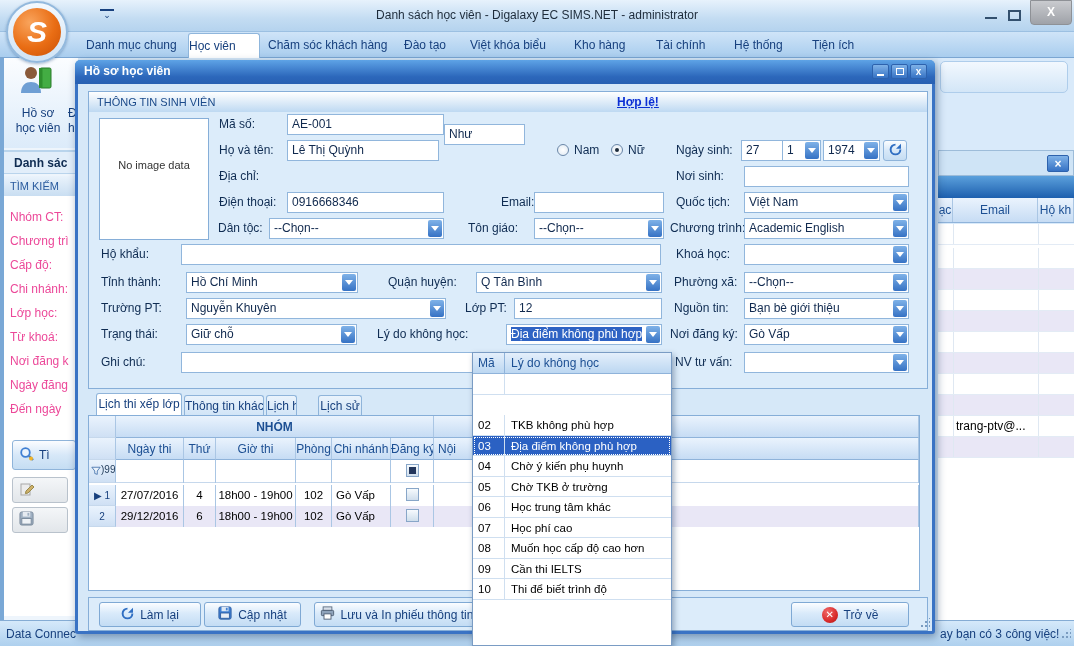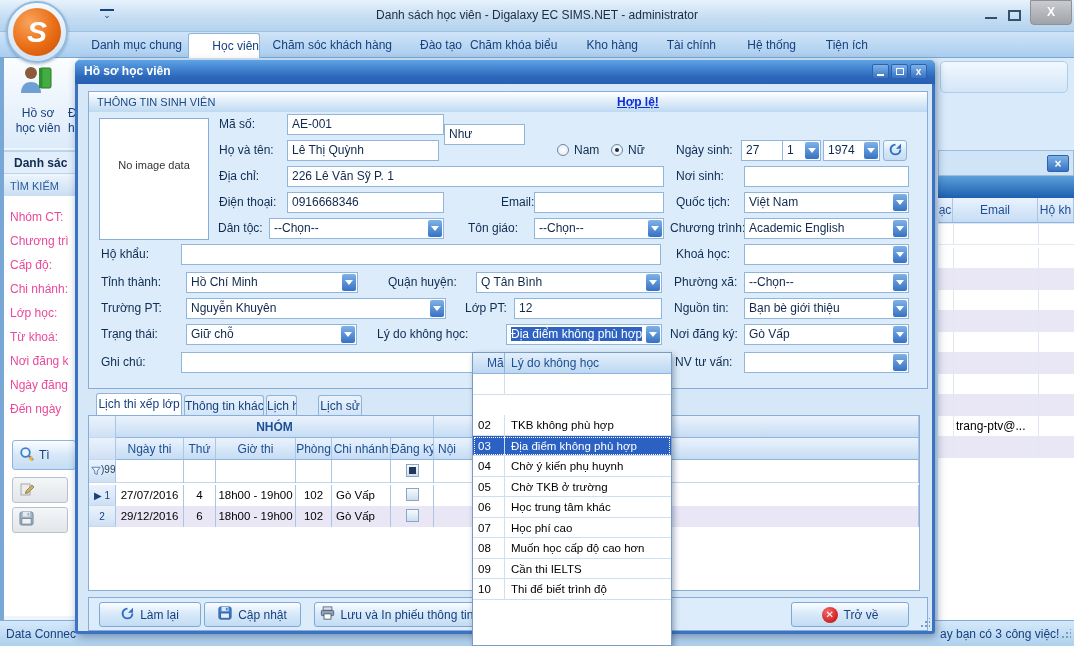--- a/index.html
+++ b/index.html
@@ -11,21 +11,21 @@
 
   
   #titlebar{position:absolute;left:0;top:0;width:1074px;height:32px;
     background:linear-gradient(#e7f2fc,#c3dcf2 60%,#b5d3ee);border-bottom:1px solid #9cc0e2}
   #win-title{position:absolute;left:50%;top:8px;transform:translateX(-50%);color:#1d2b3a;white-space:nowrap}
   .winbtn{position:absolute;top:7px;color:#33506e;text-align:center}
   #btn-close-main{position:absolute;top:0;right:2px;width:42px;height:25px;background:linear-gradient(#c9cbcf,#9fa2a8);
     border:1px solid #8e9196;border-radius:0 0 4px 4px;color:#fff;font-weight:bold;text-align:center;line-height:23px}
   #menubar{position:absolute;left:0;top:32px;width:1074px;height:26px;
     background:linear-gradient(#cfe4f8,#a9cdee);border-bottom:1px solid #7ba6d2}
-  .menu-item{position:absolute;top:0;height:26px;line-height:26px;text-align:right;color:#17407e;white-space:nowrap}
+  .menu-item{position:absolute;top:0;height:26px;line-height:26px;text-align:left;color:#17407e;white-space:nowrap}
   .menu-item.selected{background:#fff;border:1px solid #8fb6dc;border-bottom:none;border-radius:3px 3px 0 0;top:1px;height:25px;line-height:24px}
   #logo{position:absolute;left:6px;top:1px;width:62px;height:62px;border-radius:50%;
     background:linear-gradient(#f4f9fe,#cfe3f5);border:2px solid #93b9dd;z-index:6;
     box-shadow:0 1px 3px rgba(40,80,130,.4)}
   #logo .ball{position:absolute;left:5px;top:5px;width:48px;height:48px;border-radius:50%;
     background:radial-gradient(circle at 35% 30%,#f9a45c,#e96d14 55%,#c94f05);color:#fff;
     font-weight:bold;font-style:italic;font-size:30px;text-align:center;line-height:48px}
   #qat{position:absolute;left:100px;top:9px;width:14px;color:#17407e;font-size:9px;text-align:center;
     border-top:2px solid #17407e;line-height:8px;z-index:6}
 
@@ -136,21 +136,21 @@
   <div id="qat">⌄</div>
   <div id="logo">
     <div class="ball">S</div>
   </div>
 
   <div id="menubar">
     <div class="menu-item" style="left:86px;width:96px">Danh mục chung</div>
     <div class="menu-item selected" style="left:188px;width:72px">Học viên</div>
     <div class="menu-item" style="left:268px;width:124px">Chăm sóc khách hàng</div>
     <div class="menu-item" style="left:404px;width:58px">Đào tạo</div>
-    <div class="menu-item" style="left:470px;width:86px">Chăm khóa biểu</div>
+    <div class="menu-item" style="left:470px;width:86px">Việt khóa biểu</div>
     <div class="menu-item" style="left:574px;width:64px">Kho hàng</div>
     <div class="menu-item" style="left:656px;width:60px">Tài chính</div>
     <div class="menu-item" style="left:734px;width:62px">Hệ thống</div>
     <div class="menu-item" style="left:812px;width:56px">Tiện ích</div>
   </div>
 
   <div id="left-border"></div>
   <div id="sidebar">
     <div id="side-toolbar">
       <div class="abs" style="left:14px;top:5px">
@@ -315,21 +315,20 @@
       <div class="icon-btn" style="left:794px;top:48px;width:24px;height:21px">
         <span>
           <svg width="13" height="13" viewBox="0 0 16 16">
               <path d="M8 2a6 6 0 1 0 6 6" fill="none" stroke="#2f6ec2" stroke-width="2.4"></path>
               <path d="M14.8 1v6.2H8.6z" fill="#2f6ec2"></path>
             </svg>
         </span>
       </div>
 
       <div class="lbl" style="left:130px;top:77px">Địa chỉ:</div>
-      <div class="tb" style="left:198px;top:74px;width:377px">226 Lê Văn Sỹ P. 1</div>
       <div class="lbl" style="left:587px;top:77px">Nơi sinh:</div>
       <div class="tb" style="left:655px;top:74px;width:165px"></div>
 
       <div class="lbl" style="left:130px;top:103px">Điện thoại:</div>
       <div class="tb" style="left:198px;top:100px;width:157px">0916668346</div>
       <div class="lbl" style="left:412px;top:103px">Email:</div>
       <div class="tb" style="left:445px;top:100px;width:130px"></div>
       <div class="lbl" style="left:587px;top:103px">Quốc tịch:</div>
       <div class="combo" style="left:655px;top:100px;width:165px"><span>Việt Nam</span><div class="btn"></div></div>
 
@@ -479,21 +478,21 @@
       <div class="dlg-btn" style="left:702px;top:4px;width:118px">
         <span style="width:16px;height:16px;border-radius:50%;background:radial-gradient(circle at 35% 30%,#f06a6a,#d92b2b 60%,#a81414);color:#fff;font-weight:bold;font-size:10px;text-align:center;line-height:16px">✕</span>
         <span>Trở về</span>
       </div>
     </div>
     <div class="grip" style="right:2px;bottom:3px"></div>
   </div>
 
   <div id="popup">
     <div id="popup-head">
-      <div style="width:32px;padding-left:14px;line-height:21px;border-right:1px solid #8fb3da">Mã</div>
+      <div style="width:32px;padding-left:5px;line-height:21px;border-right:1px solid #8fb3da">Mã</div>
       <div style="flex:1;padding-left:6px;line-height:21px">Lý do không học</div>
     </div>
     <div class="ddrow" style="top:21px">
         <div class="ddcode"></div>
         <div class="ddtext"></div>
       </div>
     <div class="ddrow" style="top:62px">
         <div class="ddcode">02</div>
         <div class="ddtext">TKB không phù hợp</div>
       </div>

